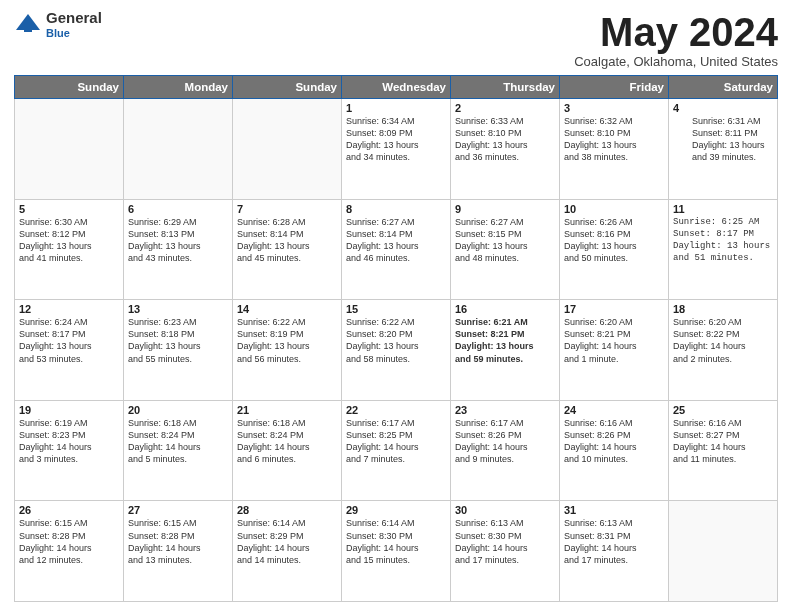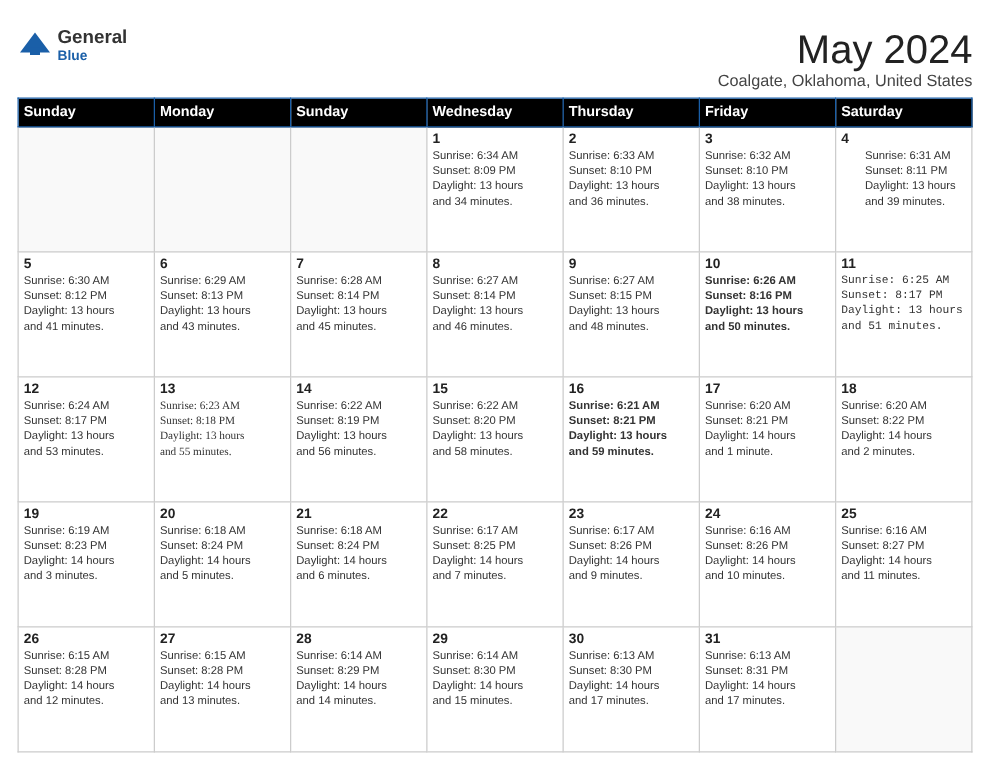--- a/index.html
+++ b/index.html
@@ -6,21 +6,21 @@
     body {
       font-family: Arial, sans-serif;
       background: #fff;
       width: 792px;
       height: 612px;
       overflow: hidden;
     }
     .page {
       width: 792px;
       height: 612px;
-      padding: 22px 14px 10px 14px;
+      padding: 10px 14px 10px 14px;
       display: flex;
       flex-direction: column;
     }
     .header {
       display: flex;
       justify-content: space-between;
       align-items: flex-start;
       margin-bottom: 6px;
     }
     .logo {
@@ -44,43 +44,43 @@
       color: #1a5fa8;
     }
     .logo-icon {
       width: 28px;
       height: 28px;
     }
     .title-block {
       text-align: right;
     }
     .title-month {
-      font-size: 32px;
-      font-weight: normal;
+      font-size: 40px;
+      font-weight: bold;
       color: #222;
       line-height: 1.1;
     }
     .title-location {
       font-size: 13px;
       color: #444;
     }
     .calendar {
       flex: 1;
       border: 1px solid #ccc;
       border-collapse: collapse;
       width: 100%;
       table-layout: fixed;
     }
     .calendar th {
-      background: #000000;
+      background: #737373;
       color: #fff;
       font-size: 11.5px;
       font-weight: bold;
       padding: 5px 4px;
-      text-align: left;
+      text-align: right;
       border: 1px solid #1a5fa8;
     }
     .calendar td {
       vertical-align: top;
       border: 1px solid #ccc;
       padding: 3px 4px;
       font-size: 9.2px;
       color: #333;
       width: 14.28%;
     }
@@ -201,21 +201,21 @@
           </td>
           <td>
             <span class="day-number">9</span>
             <div class="day-info" style="white-space: pre-line;">Sunrise: 6:27 AM
 Sunset: 8:15 PM
 Daylight: 13 hours
 and 48 minutes.</div>
           </td>
           <td>
             <span class="day-number">10</span>
-            <div class="day-info" style="white-space: pre-line; font-weight: bold;">Sunrise: 6:26 AM
+            <div class="day-info" style="white-space: pre-line;">Sunrise: 6:26 AM
 Sunset: 8:16 PM
 Daylight: 13 hours
 and 50 minutes.</div>
           </td>
           <td>
             <span class="day-number">11</span>
             <div class="day-info" style="white-space: pre-line; font-family: Liberation Mono, monospace;">Sunrise: 6:25 AM
 Sunset: 8:17 PM
 Daylight: 13 hours
 and 51 minutes.</div>
@@ -224,21 +224,21 @@
         <tr class="week-row">
           <td>
             <span class="day-number">12</span>
             <div class="day-info" style="white-space: pre-line;">Sunrise: 6:24 AM
 Sunset: 8:17 PM
 Daylight: 13 hours
 and 53 minutes.</div>
           </td>
           <td>
             <span class="day-number">13</span>
-            <div class="day-info" style="white-space: pre-line; font-family: Liberation Serif, serif;">Sunrise: 6:23 AM
+            <div class="day-info" style="white-space: pre-line;">Sunrise: 6:23 AM
 Sunset: 8:18 PM
 Daylight: 13 hours
 and 55 minutes.</div>
           </td>
           <td>
             <span class="day-number">14</span>
             <div class="day-info" style="white-space: pre-line;">Sunrise: 6:22 AM
 Sunset: 8:19 PM
 Daylight: 13 hours
 and 56 minutes.</div>

